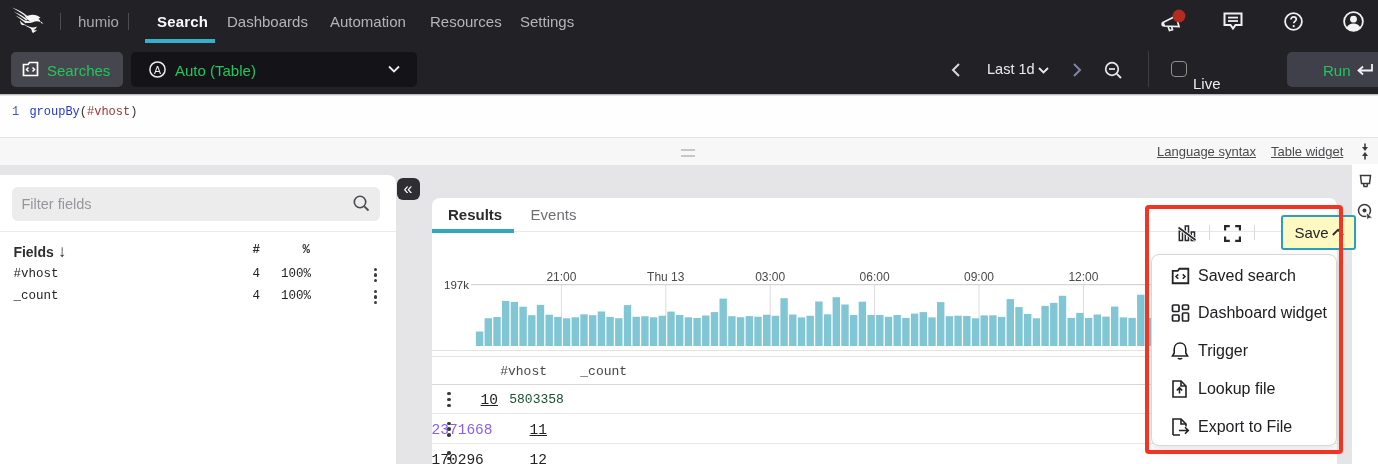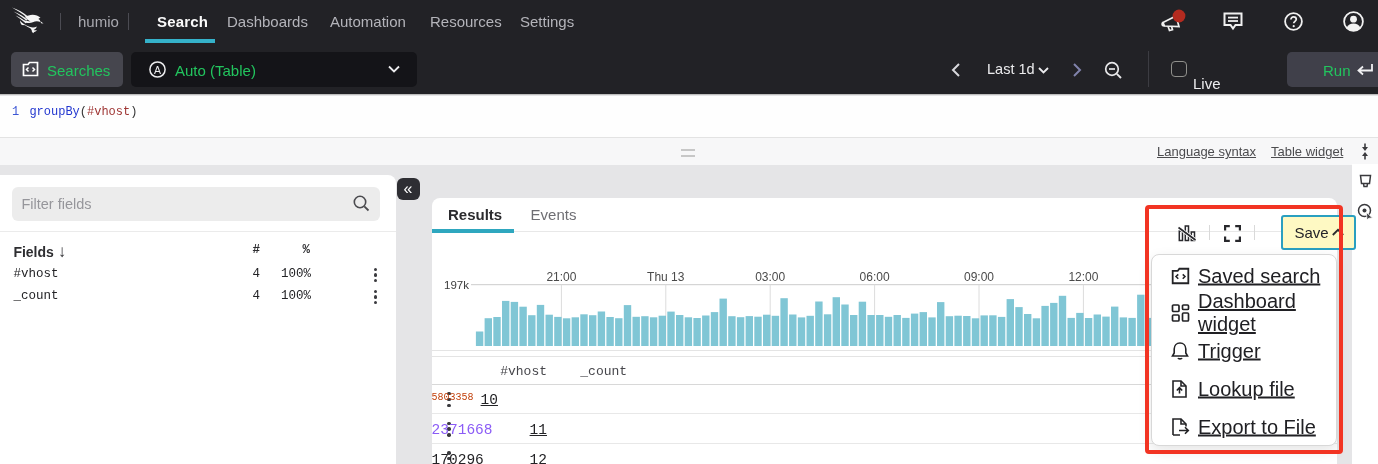--- a/index.html
+++ b/index.html
@@ -22,21 +22,21 @@
 #collapsebtn{left:396.5px;top:178px;width:23px;height:22px;background:#2e2e33;border-radius:6px;color:#fff;font-size:16px;text-align:center;line-height:21px;}
 #maincard{left:431.6px;top:177.8px;width:905.4px;height:286.2px;background:#fff;border-radius:8px 8px 0 0;margin-top:20px;}
 #rightstrip{left:1352px;top:164px;width:26px;height:300px;background:#fff;}
 .ticklbl{font-size:12px;fill:#4a4a4a;font-family:"Liberation Sans",sans-serif;}
 .mono{font-family:"Liberation Mono",monospace;}
 .kebab{display:inline-block;width:3.4px;}
 .kebab i{display:block;width:3.4px;height:3.4px;border-radius:50%;background:#3a3a3e;margin:0 0 2.4px 0;}
 
 #savemenu{left:1150.5px;top:253.5px;width:186.5px;height:192px;background:#fff;border:1px solid #d8d8d8;border-radius:8px;box-shadow:0 5px 14px rgba(0,0,0,0.10);}
 .mitem{position:absolute;left:0;width:100%;height:38px;}
-.mitem span{position:absolute;left:46.5px;top:50%;transform:translateY(-50%);font-size:20px;color:#202024;text-decoration:underline;}
+.mitem span{position:absolute;left:46.5px;top:50%;transform:translateY(-50%);font-size:16px;color:#202024;}
 .mitem svg{position:absolute;left:19px;top:50%;transform:translateY(-50%);}
 #redrect{left:1145px;top:205px;width:198px;height:248.5px;border:4px solid #f23423;border-radius:4px;}
 </style></head>
 <body>
 
 <div class="abs" id="navbar">
  <svg class="abs" style="left:11px;top:7px" width="34" height="27" viewBox="0 0 34 27">
    <g fill="#f5f5f5">
    <path d="M1,0.5 C7,2.5 12.5,5.5 17,9.5 L15.6,10.3 C11,6.5 6,3.2 1,0.5 Z"></path>
    <path d="M2.5,4.5 C8,6.5 13,9.5 16.8,13 L15.2,13.6 C11,10 6.8,7 2.5,4.5 Z"></path>
@@ -322,21 +322,21 @@
   <div class="abs" style="left:0;top:185.8px;width:905.4px;height:1px;background:#d8d8d8"></div>
   <div class="abs" style="left:0;top:215.6px;width:905.4px;height:1px;background:#e8e8e8"></div>
   <div class="abs" style="left:0;top:245.1px;width:905.4px;height:1px;background:#e8e8e8"></div>
   <div class="abs" style="left:0;top:274.9px;width:905.4px;height:1px;background:#e8e8e8"></div>
   <div class="kebab abs" style="left:15.7px;top:194.2px">
       <i></i>
       <i></i>
       <i></i>
     </div>
   <div class="abs mono" style="left:0;top:194.7px;width:115.4px;text-align:center;font-size:14.5px;color:#232326;text-decoration:underline">10</div>
-  <div class="abs mono" style="left:0;top:194.7px;width:209.9px;text-align:left;font-size:10px;color:#c2410c">5803358</div>
+  <div class="abs mono" style="left:0;top:194.7px;width:209.9px;text-align:center;font-size:13px;color:#14532d">5803358</div>
   <div class="kebab abs" style="left:15.7px;top:223.8px">
       <i></i>
       <i></i>
       <i></i>
     </div>
   <div class="abs mono" style="left:0;top:224.3px;width:115.4px;text-align:right;font-size:14.5px;color:#232326;text-decoration:underline">11</div>
   <div class="abs mono" style="left:0;top:224.3px;width:209.9px;text-align:left;font-size:14.5px;color:#8b5cf6">2371668</div>
   <div class="kebab abs" style="left:15.7px;top:253.5px">
       <i></i>
       <i></i>

